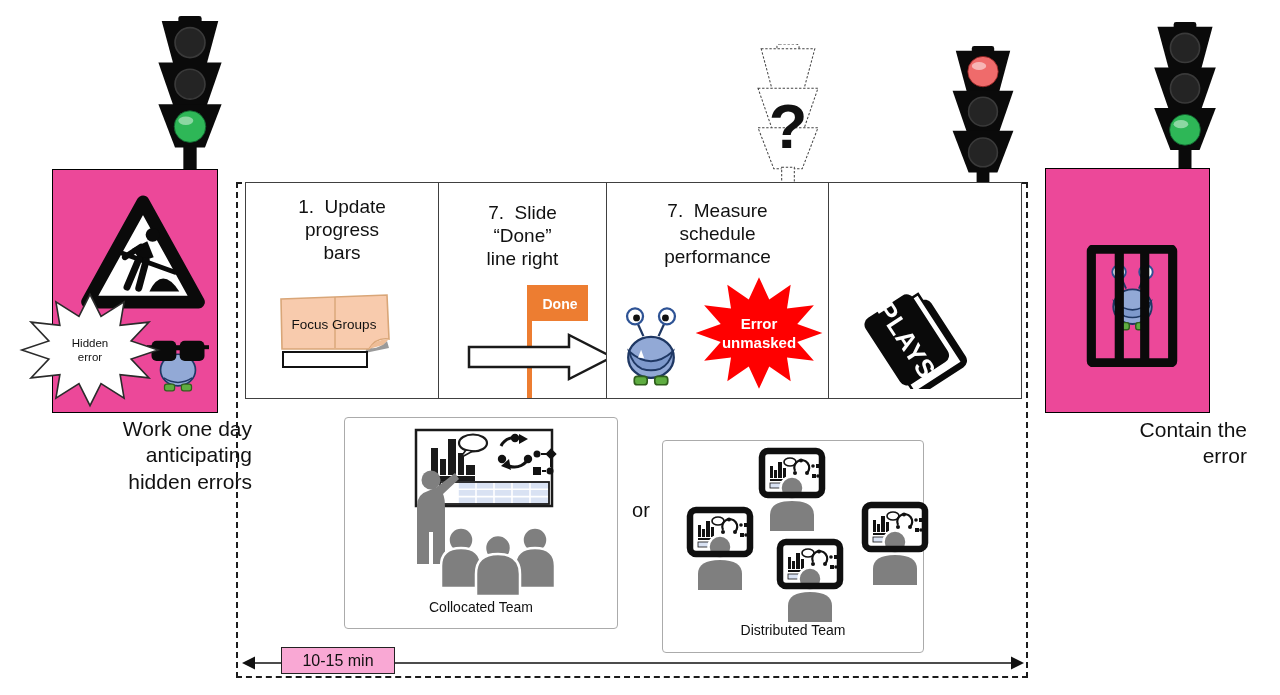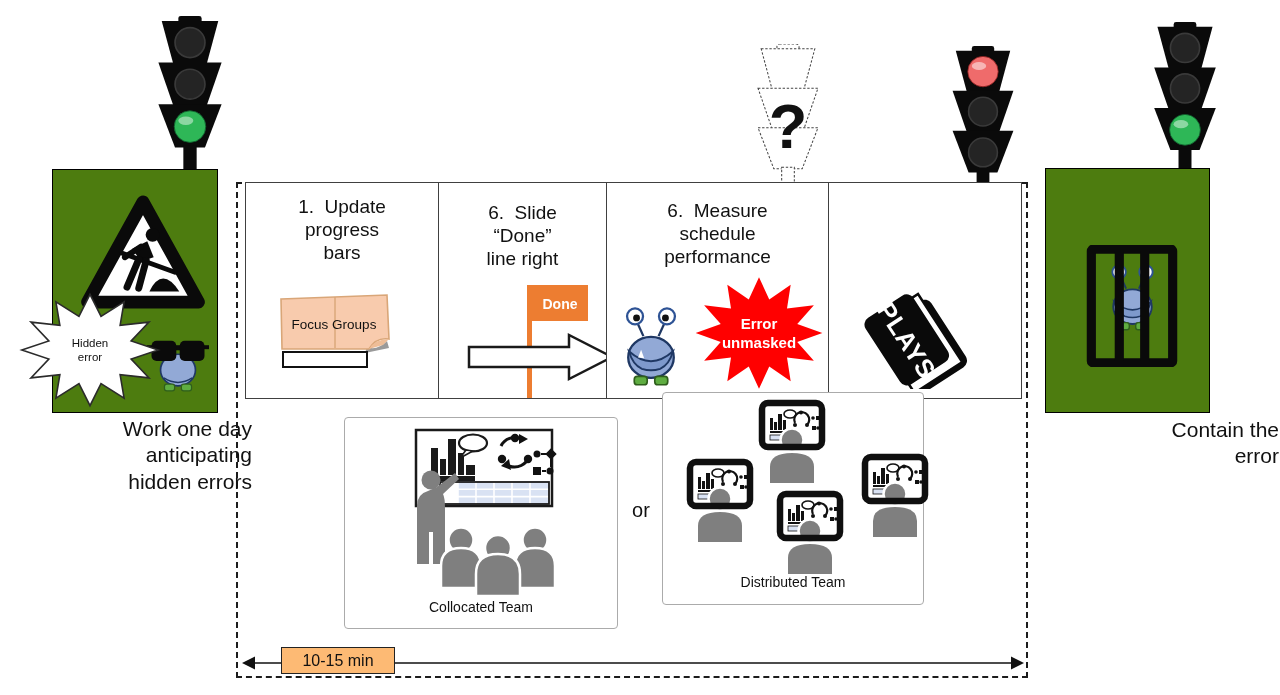--- a/index.html
+++ b/index.html
@@ -11,25 +11,25 @@
   .steps{position:absolute;display:grid;grid-template-columns:192px 168px 222px 193px;
          border:1.5px solid #404040;height:215px}
   .cell{position:relative;background:#fff}
   .cell + .cell{border-left:1.5px solid #404040}
   .title{position:absolute;left:0;width:100%;font-size:19px;line-height:1.22;
          text-align:center;white-space:pre-wrap}
   .burst{position:absolute}
   .burst svg{position:absolute;inset:0;width:100%;height:100%}
   .burst-label{position:absolute;inset:0;display:flex;align-items:center;justify-content:center;
                text-align:center;white-space:pre-wrap}
-  .panelbox{position:absolute;background:#4d7c0f;border:1.5px solid #000;box-sizing:border-box}
+  .panelbox{position:absolute;background:#ec4899;border:1.5px solid #000;box-sizing:border-box}
   .teambox{position:absolute;background:#fff;border:1.5px solid #ababab;border-radius:4px;box-sizing:border-box}
   .teamlabel{position:absolute;left:0;width:100%;text-align:center;font-size:14px}
   .progressbar{position:absolute;background:#fff;border:2.5px solid #111;box-sizing:border-box}
-  .timerlabel{position:absolute;background:#fdba74;border:1.5px solid #222;box-sizing:border-box;
+  .timerlabel{position:absolute;background:#f9a8d4;border:1.5px solid #222;box-sizing:border-box;
               display:flex;align-items:center;justify-content:center;font-size:16px}
   .ortext{position:absolute;font-size:20px;text-align:center}
 </style>
 </head>
 <body>
 
 <div id="canvas">
 
   <div class="dashedbox" style="left:236px;top:182px;width:792px;height:496px"></div>
 
@@ -137,33 +137,33 @@
         <path d="M88,54 Q98,58 108,48 L110,55 L86,60 Z" fill="#9a9a9a"></path>
         <path d="M2,6 L108,2 L110,46 Q97,44 90,56 L3,56 Z" stroke-width="1.6" fill="#F8CBAD" stroke="#D9A678"></path>
         <path d="M110,46 Q96,46 90,56 L104,52 Z" fill="#eebd97"></path>
         <path d="M56,4 L56,55" fill="none" stroke-width="1.4" stroke="#D9A678"></path>
         <text x="55" y="36" text-anchor="middle" font-size="13.5" fill="#111">Focus Groups</text>
       </svg>
       <div class="progressbar" style="left:36px;top:168px;width:86px;height:17px"></div>
     </div>
 
     <div class="cell">
-      <div class="title" style="top:18px">6.  Slide
+      <div class="title" style="top:18px">7.  Slide
 “Done”
 line right</div>
       <svg class="abs" style="left:12px;top:95px" width="165" height="120" viewBox="0 0 165 120">
         <rect x="76" y="7" width="5" height="113" fill="#ED7D31"></rect>
         <rect x="81" y="7" width="56" height="36" fill="#ED7D31"></rect>
         <text x="109" y="31" text-anchor="middle" font-size="14" font-weight="bold" fill="#fff">Done</text>
         <polygon points="18,69 118,69 118,57 161,79 118,101 118,89 18,89" fill="#fff" stroke="#1a1a1a" stroke-width="2.5"></polygon>
       </svg>
     </div>
 
     <div class="cell">
-      <div class="title" style="top:16px">6.  Measure
+      <div class="title" style="top:16px">7.  Measure
 schedule
 performance</div>
       <svg class="abs" style="left:6px;top:118px" width="76" height="90" viewBox="0 0 100 118">
         <path d="M40,46 L31,26" fill="none" stroke-width="3" stroke="#1F3864"></path>
         <path d="M60,46 L69,26" fill="none" stroke-width="3" stroke="#1F3864"></path>
         <circle cx="29" cy="20" r="10.5" fill="#fff" stroke-width="3" stroke="#2E5395"></circle>
         <circle cx="31" cy="22" r="4.5" fill="#111"></circle>
         <circle cx="71" cy="20" r="10.5" fill="#fff" stroke-width="3" stroke="#2E5395"></circle>
         <circle cx="69" cy="22" r="4.5" fill="#111"></circle>
         <ellipse cx="50" cy="74" rx="30" ry="27" stroke-width="3" fill="#92A9D6" stroke="#1F3864"></ellipse>
@@ -205,21 +205,21 @@
         <ellipse cx="50" cy="74" rx="30" ry="27" stroke-width="3" fill="#92A9D6" stroke="#1F3864"></ellipse>
         <path d="M21,66 Q50,92 79,66 Q74,84 62,89 Q50,93 38,89 Q26,84 21,66 Z" stroke-width="2.5" fill="#7E99CC" stroke="#1F3864"></path>
         <rect x="28" y="99" width="17" height="11" rx="4" stroke-width="2.2" fill="#5FAD41" stroke="#2F5E1C"></rect>
         <rect x="55" y="99" width="17" height="11" rx="4" stroke-width="2.2" fill="#5FAD41" stroke="#2F5E1C"></rect>
       </g>
       <rect x="5" y="4" width="80" height="112" rx="2" fill="none" stroke="#0a0a0a" stroke-width="9"></rect>
       <rect x="28" y="6" width="9" height="108" fill="#0a0a0a"></rect>
       <rect x="53" y="6" width="9" height="108" fill="#0a0a0a"></rect>
     </svg>
   </div>
-  <div class="abs caption" style="left:1089px;top:417px;width:190px">Contain the
+  <div class="abs caption" style="left:1057px;top:417px;width:190px">Contain the
 error</div>
 
   <div class="teambox" style="left:344px;top:417px;width:274px;height:212px">
     <svg class="abs" style="left:20px;top:8px" width="235" height="170" viewBox="0 0 235 170">
 
       <rect x="51" y="4" width="136" height="76" fill="#fff" stroke="#1a1a1a" stroke-width="2.5"></rect>
       <g fill="#1a1a1a">
         <rect x="62" y="50" width="48" height="5"></rect>
         <rect x="66" y="22" width="7" height="27"></rect>
         <rect x="75" y="33" width="6" height="16"></rect>
@@ -274,21 +274,21 @@
         <path d="M150,162 L150,140 Q150,122 170,122 Q190,122 190,140 L190,162 Z"></path>
         <circle cx="133" cy="122" r="13"></circle>
         <path d="M111,170 L111,148 Q111,128 133,128 Q155,128 155,148 L155,170 Z"></path>
       </g>
     </svg>
     <div class="teamlabel" style="top:181px">Collocated Team</div>
   </div>
 
   <div class="ortext" style="left:620px;top:499px;width:42px">or</div>
 
-  <div class="teambox" style="left:662px;top:392px;width:262px;height:213px">
+  <div class="teambox" style="left:662px;top:440px;width:262px;height:213px">
     <svg class="abs" style="left:10px;top:6px" width="286" height="176" viewBox="0 0 286 176">
       <g id="unit-top" transform="translate(89,4)">
         <rect x="2" y="2" width="56" height="40" fill="#fff"></rect>
         <g transform="translate(6,5)">
           <g fill="#111">
               <rect x="2" y="10" width="3" height="12"></rect>
               <rect x="6" y="14" width="3" height="8"></rect>
             <rect x="10" y="6" width="4" height="16"></rect>
               <rect x="15" y="12" width="3" height="10"></rect>
             <rect x="2" y="23" width="14" height="2"></rect>

